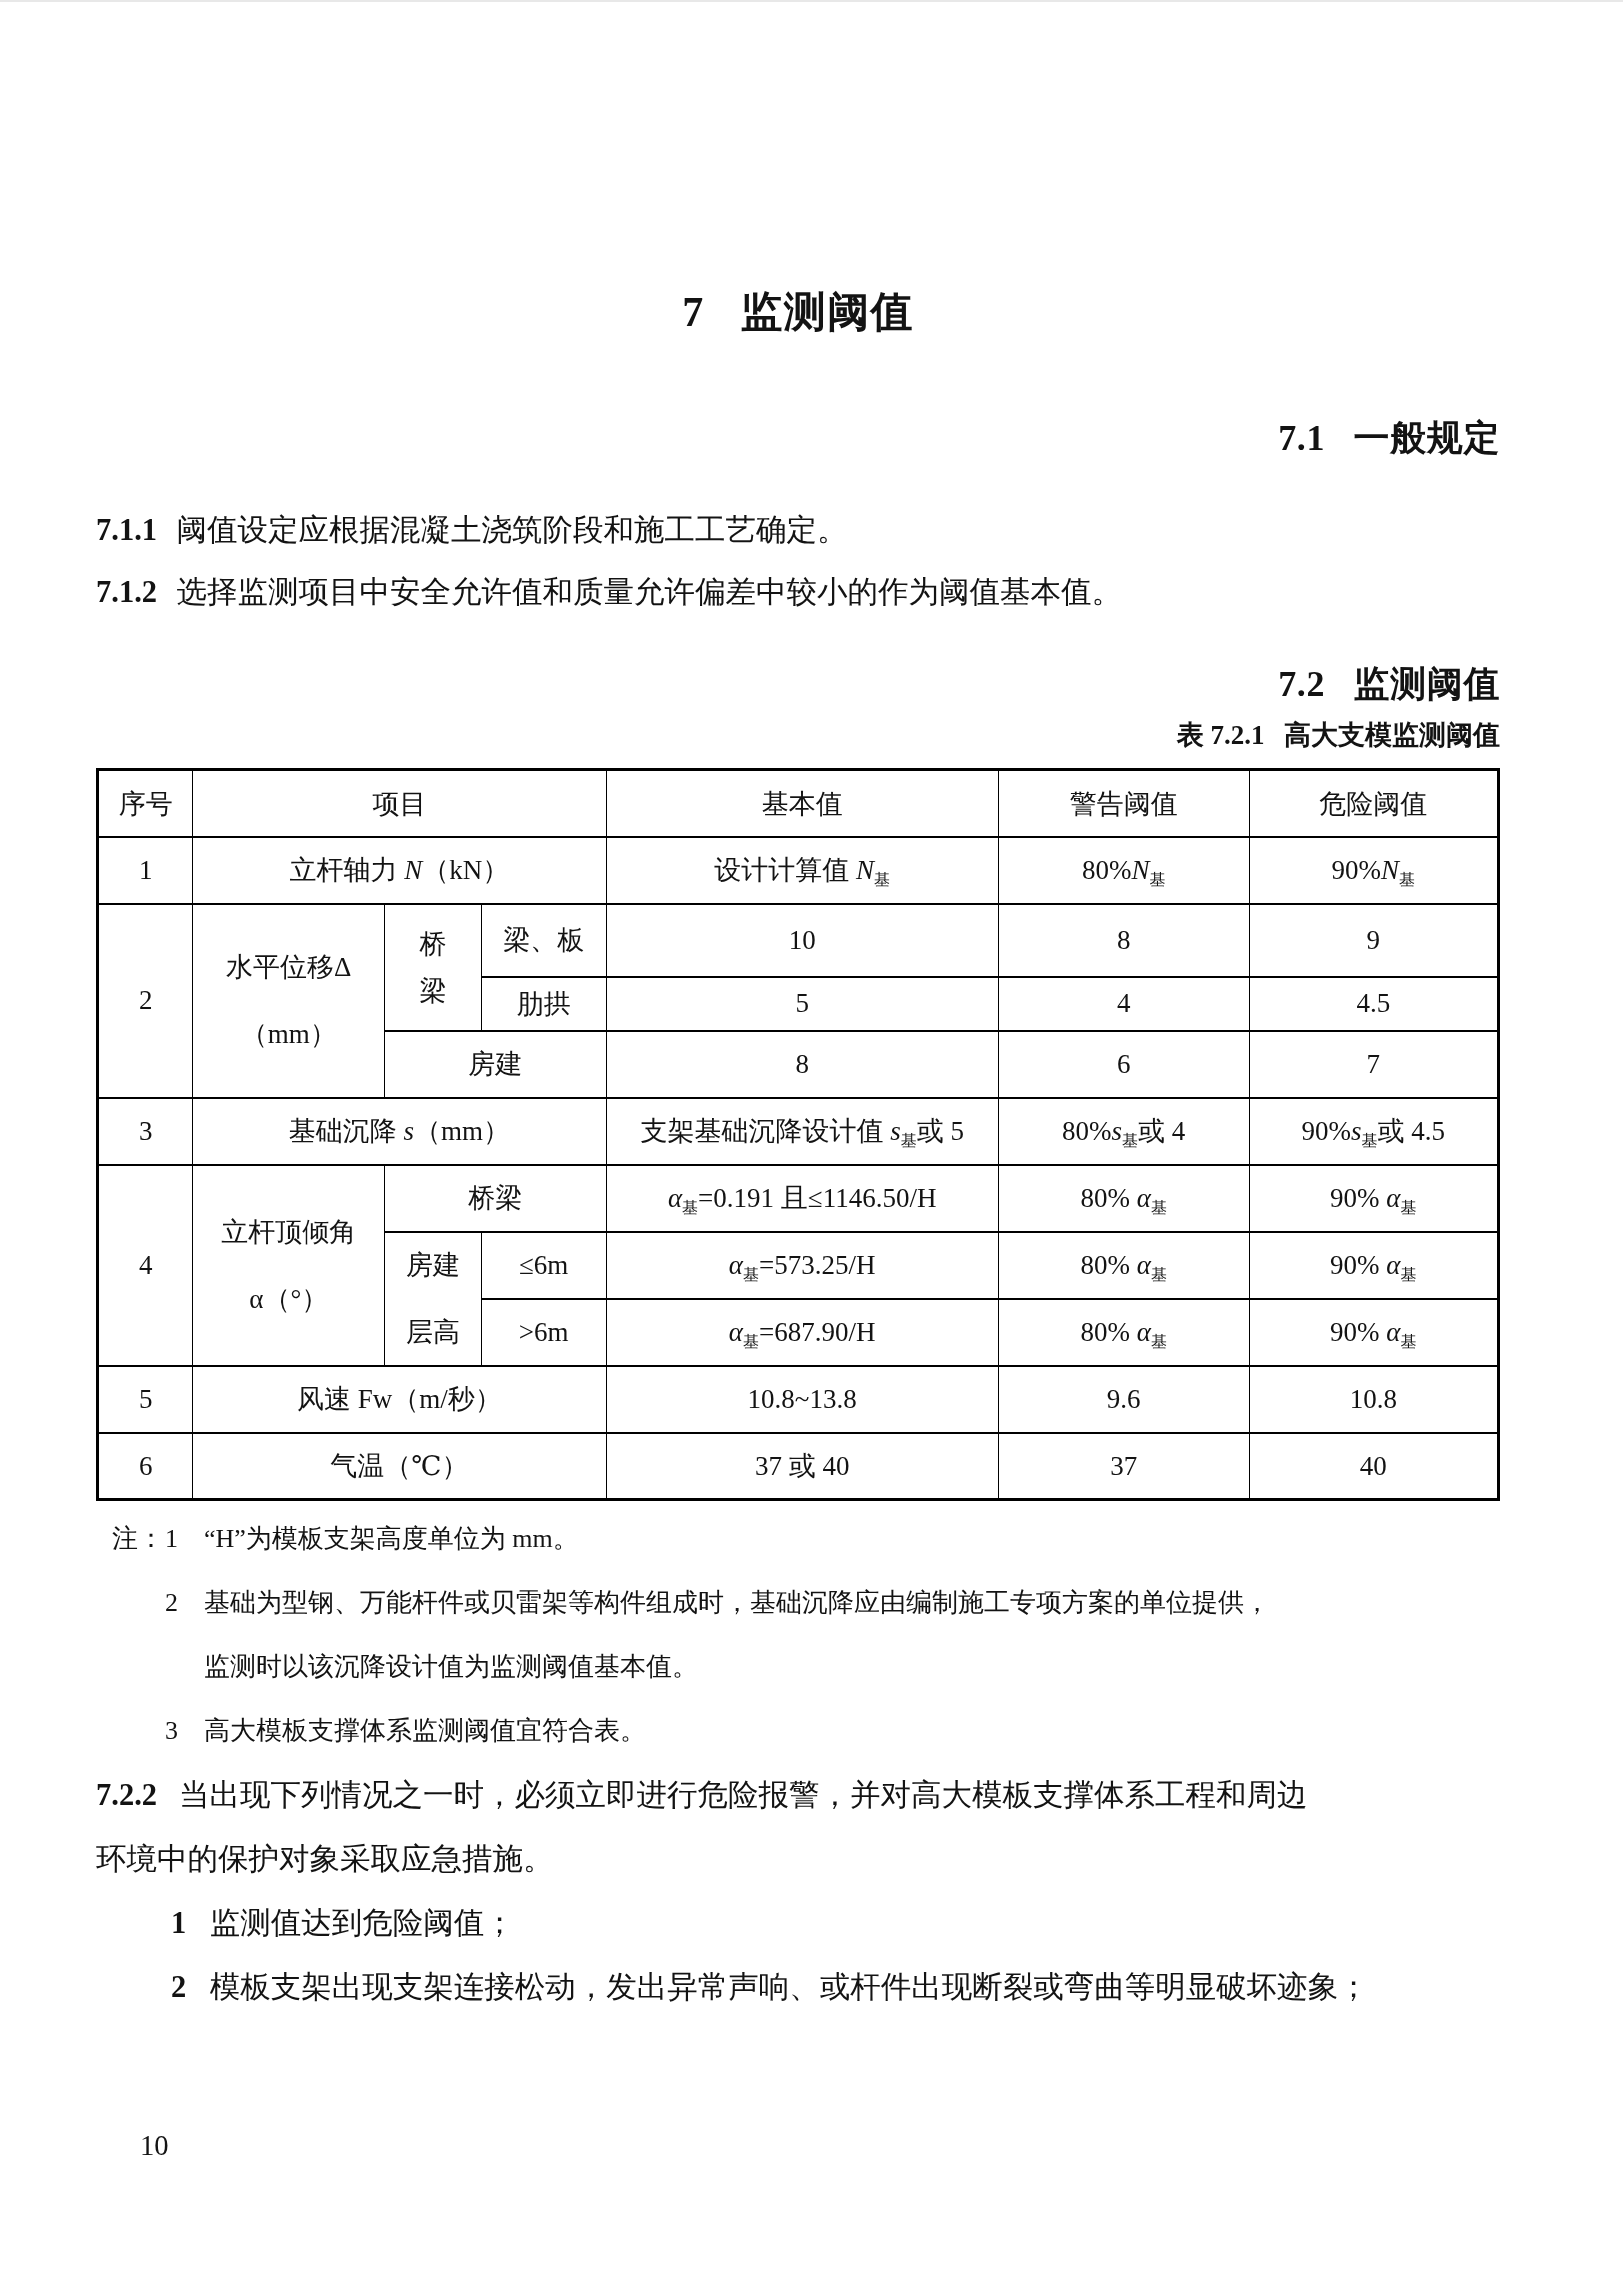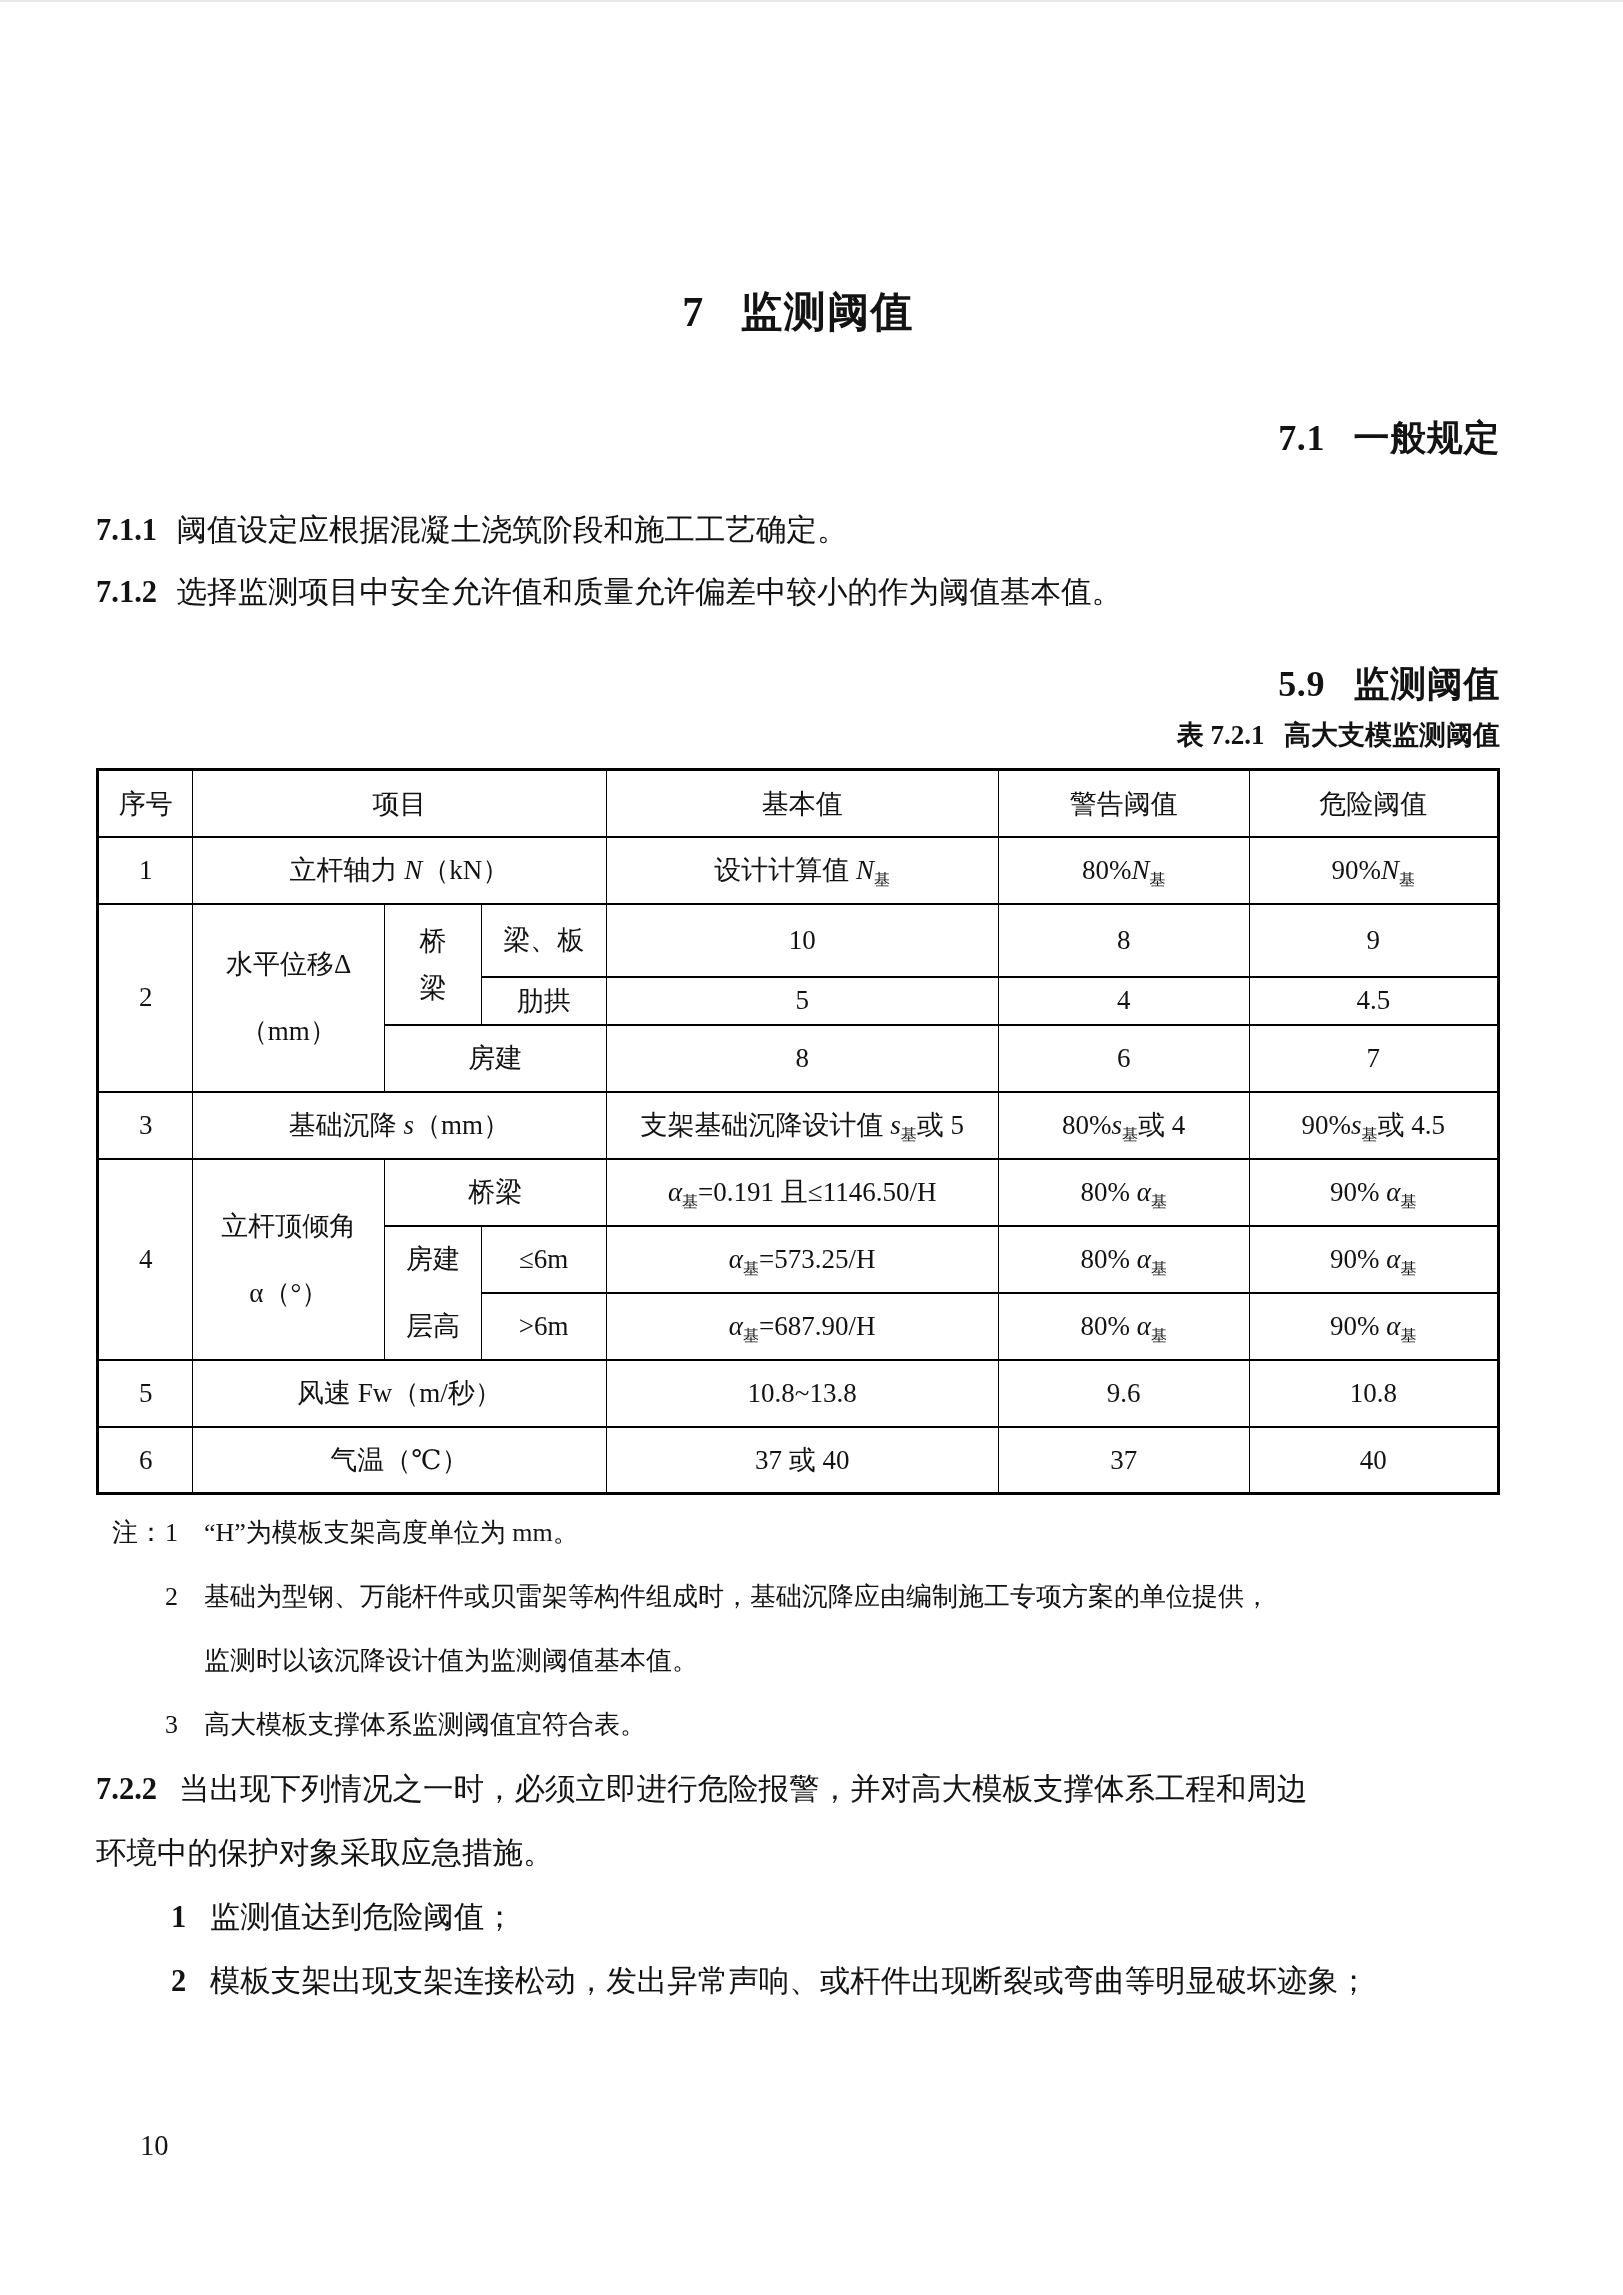--- a/index.html
+++ b/index.html
@@ -70,21 +70,21 @@
     border-top-width: 2.6px;
     border-bottom-width: 2.6px;
     text-align: center;
     vertical-align: middle;
     font-size: 27px;
     padding: 0;
     overflow: hidden;
   }
   .tbl tr       { height: 67px; }
   .tbl tr.tall  { height: 73px; }
-  .tbl tr.short { height: 48px;  }
+  .tbl tr.short { height: 54px;  }
   .tbl sub { font-size: 16px; line-height: 0; }
   .tbl i { font-style: italic; }
   .stack2 {
     display: flex; flex-direction: column;
     align-items: center; justify-content: center;
     gap: 31px;
   }
   .stack2.tight  { gap: 11.7px; }
   .stack2.medium { }
 
@@ -123,21 +123,21 @@
   </div>
 
   <div class="para" id="para-711">
     <span class="num">7.1.1</span><span>阈值设定应根据混凝土浇筑阶段和施工工艺确定。</span>
   </div>
   <div class="para">
     <span class="num">7.1.2</span><span>选择监测项目中安全允许值和质量允许偏差中较小的作为阈值基本值。</span>
   </div>
 
   <div class="section-heading" id="sec72">
-    <span class="num">5.9</span><span>监测阈值</span>
+    <span class="num">7.2</span><span>监测阈值</span>
   </div>
 
 
   <div class="table-caption">
     <span class="cap-label">表 7.2.1</span><span>高大支模监测阈值</span>
   </div>
 
   <table class="tbl">
     <colgroup>
       <col style="width:6.8%">

